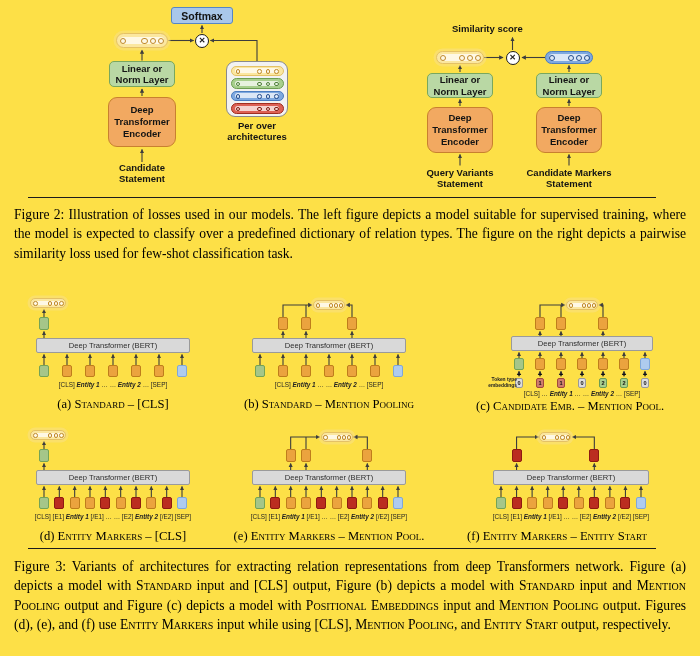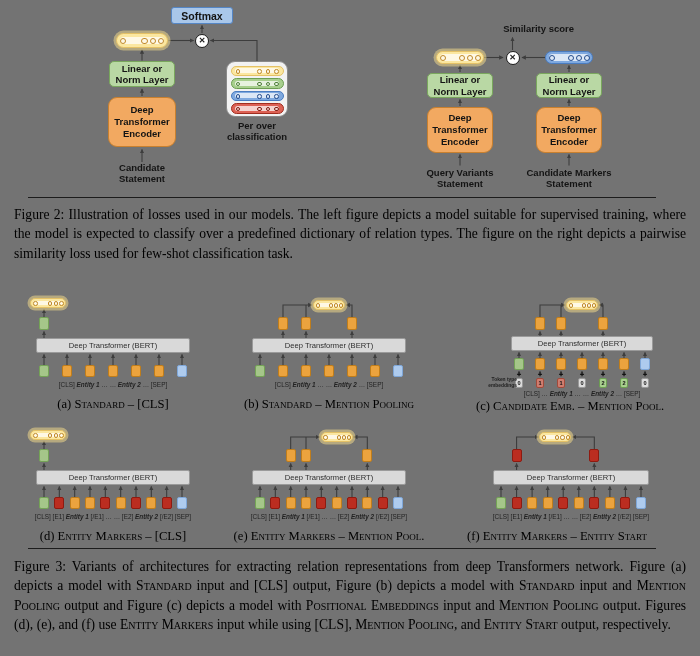--- a/index.html
+++ b/index.html
@@ -1,16 +1,16 @@
 <!DOCTYPE html>
 <html><head>
 <meta charset="utf-8">
 <style>
   html,body{margin:0;padding:0;background:#fff;}
-  #page{position:relative;width:700px;height:656px;background:#737373;overflow:hidden;
+  #page{position:relative;width:700px;height:656px;background:#fde047;overflow:hidden;
         font-family:"Liberation Sans",sans-serif;}
   #wires{position:absolute;left:0;top:0;z-index:0;}
   .box{position:absolute;box-sizing:border-box;display:flex;flex-direction:column;
        align-items:center;justify-content:center;text-align:center;font-weight:bold;
        color:#141414;z-index:2;}
   .bar{position:absolute;box-sizing:border-box;z-index:2;}
   .bar .inner{position:absolute;left:6%;right:6%;top:21%;bottom:21%;
        background:rgba(255,255,255,.72);border-radius:99px;}
   .dot{position:absolute;box-sizing:border-box;border-radius:50%;background:transparent;}
   .lbl{position:absolute;font-weight:bold;color:#141414;text-align:center;z-index:2;}
@@ -187,23 +187,23 @@
       </div>
       <div class="bar" style="position: absolute; left: 230.5px; top: 103.3px; width: 53px; height: 10.5px; background: rgb(221, 97, 84); border: 1px solid rgb(161, 45, 31); border-radius: 10.5px;">
         <div class="inner"></div>
         <div class="dot" style="position: absolute; left: 4.11px; top: 2.5px; width: 4.5px; height: 4.5px; border: 1.3px solid rgb(126, 29, 18);"></div>
         <div class="dot" style="position: absolute; left: 25.84px; top: 2.5px; width: 4.5px; height: 4.5px; border: 1.3px solid rgb(126, 29, 18);"></div>
         <div class="dot" style="position: absolute; left: 34.32px; top: 2.5px; width: 4.5px; height: 4.5px; border: 1.3px solid rgb(126, 29, 18);"></div>
         <div class="dot" style="position: absolute; left: 42.8px; top: 2.5px; width: 4.5px; height: 4.5px; border: 1.3px solid rgb(126, 29, 18);"></div>
       </div>
       <div class="lbl" style="position: absolute; left: 217px; top: 120px; width: 80px; font-size: 9.5px; line-height: 11px; font-weight: bold; text-align: center;">
         <div style="position: static;">Per over</div>
-        <div style="position: static;">classification</div>
-      </div>
-      <div class="lbl" style="position: absolute; left: 452px; top: 23px; width: 122px; font-size: 9.5px; line-height: 11px; font-weight: bold; text-align: right;">
+        <div style="position: static;">architectures</div>
+      </div>
+      <div class="lbl" style="position: absolute; left: 452px; top: 23px; width: 122px; font-size: 9.5px; line-height: 11px; font-weight: bold; text-align: left;">
         <div style="position: static;">Similarity score</div>
       </div>
       <div class="otimes" style="position: absolute; left: 505.5px; top: 50.5px; width: 14px; height: 14px; font-size: 8.05px;">✕</div>
       <div class="bar" style="position: absolute; left: 436px; top: 51px; width: 48px; height: 13px; background: rgb(251, 231, 160); border: 1px solid rgb(228, 193, 102); border-radius: 13px; box-shadow: rgba(249, 224, 140, 0.5) 0px 0px 0px 2.5px;">
         <div class="inner"></div>
         <div class="dot" style="position: absolute; left: 2.76px; top: 3px; width: 6px; height: 6px; border: 1.3px solid rgb(192, 137, 42);"></div>
         <div class="dot" style="position: absolute; left: 22.44px; top: 3px; width: 6px; height: 6px; border: 1.3px solid rgb(192, 137, 42);"></div>
         <div class="dot" style="position: absolute; left: 30.12px; top: 3px; width: 6px; height: 6px; border: 1.3px solid rgb(192, 137, 42);"></div>
         <div class="dot" style="position: absolute; left: 37.8px; top: 3px; width: 6px; height: 6px; border: 1.3px solid rgb(192, 137, 42);"></div>
       </div>

